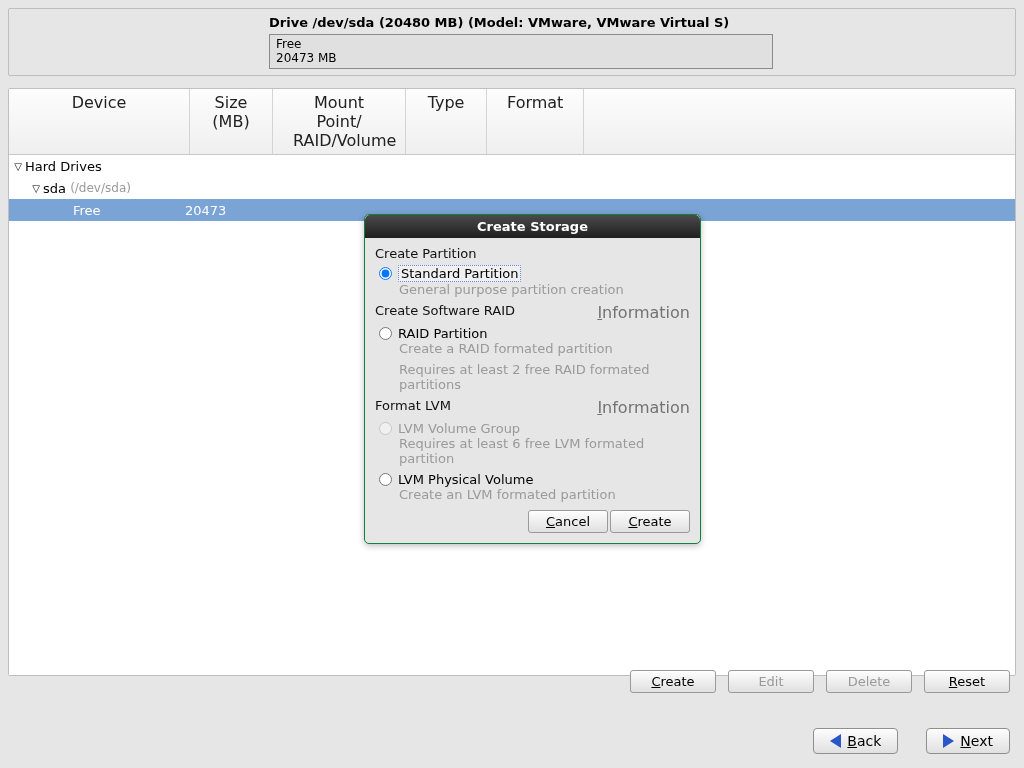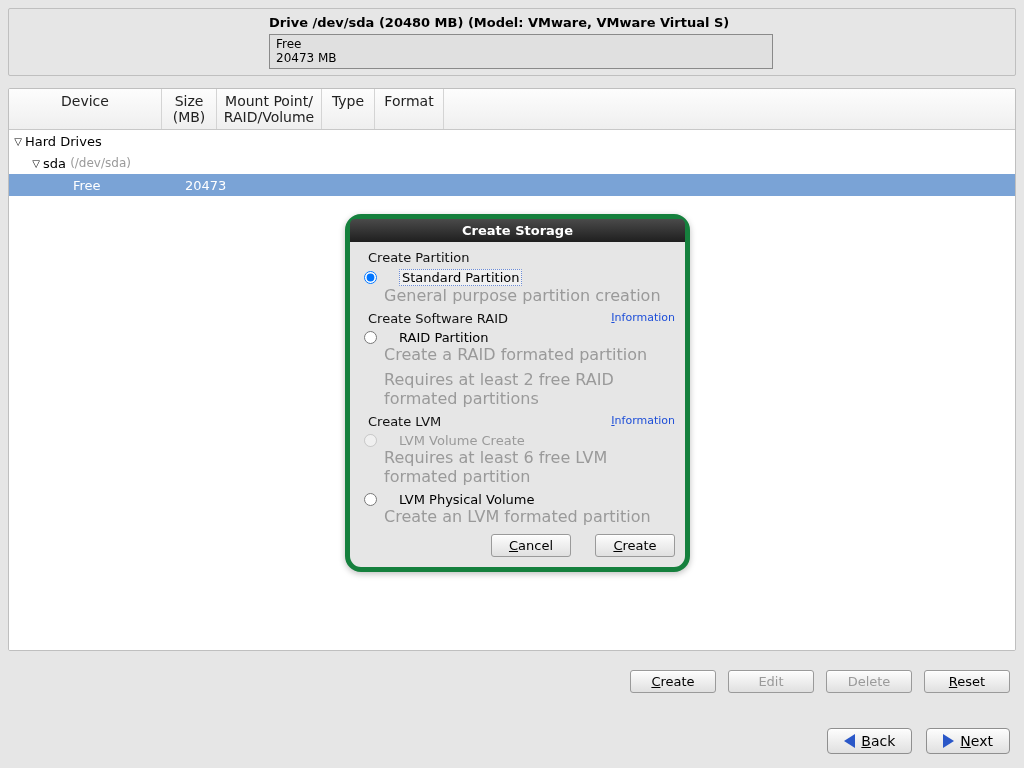--- a/index.html
+++ b/index.html
@@ -5,57 +5,57 @@
   html,body{margin:0;padding:0;font-family:"DejaVu Sans","Liberation Sans",Arial,sans-serif;font-size:13px;color:#000;background:#e6e6e6;width:1024px;height:768px;overflow:hidden}
   .outer{width:1024px;height:768px;position:relative;background:#e6e6e6}
 
   .drive-box{position:absolute;left:8px;top:8px;right:8px;border:1px solid #bfbfbf;border-radius:2px;background:#e6e6e6;padding:6px 6px 6px 260px;box-sizing:border-box}
   .drive-title{font-weight:bold;font-size:13px;margin:0 0 4px 0}
   .free-box{border:1px solid #8a8a8a;background:#e0e0e0;padding:2px 6px;font-size:12px;line-height:1.2;width:490px}
   .free-box .fb-t{font-size:12px}
 
   .tree-frame{position:absolute;left:8px;right:8px;top:88px;border:1px solid #bfbfbf;border-radius:2px;background:#fff;overflow:hidden}
   .tree-header{display:flex;background:linear-gradient(#fdfdfd,#efefef);border-bottom:1px solid #c8c8c8}
-  .th{border-right:1px solid #d4d4d4;padding:4px 6px;font-size:14px;text-align:center;color:#222}
+  .th{border-right:1px solid #d4d4d4;padding:4px 20px;font-size:16px;text-align:center;color:#222}
   .th-device{width:140px;text-align:center}
   .th-size{width:42px}
   .th-mount{width:92px}
   .th-type{width:40px}
   .th-format{width:56px}
   .tree-body{height:520px;background:#fff}
   .row{display:flex;align-items:center;height:22px;padding:0 4px;font-size:13px}
   .row.sel{background:#7aa3d6;color:#fff}
   .tri{display:inline-block;width:10px;text-align:center;margin-right:2px;font-size:10px}
   .dim{color:#9a9a9a}
   .cell-size{display:inline-block;width:60px;text-align:left;margin-left:12px}
   .dev-cell{display:inline-block;width:140px}
 
   .bottom-bar{position:absolute;left:8px;right:8px;top:662px;display:flex;justify-content:flex-end;gap:12px;padding:8px 6px}
   .btn{background:linear-gradient(#fdfdfd,#e0e0e0);border:1px solid #9a9a9a;border-radius:3px;padding:3px 0;font-size:13px;min-width:78px;text-align:center;cursor:pointer;box-shadow:0 1px 0 #fff inset}
   .btn.disabled{color:#9a9a9a;cursor:default}
   .btn.wide{min-width:84px}
 
-  .nav-bar{position:absolute;right:14px;bottom:14px;display:flex;gap:14px}
+  .nav-bar{position:absolute;right:14px;bottom:14px;display:flex;gap:28px}
   .navbtn{background:linear-gradient(#fdfdfd,#e0e0e0);border:1px solid #8f8f8f;border-radius:4px;padding:4px 16px;font-size:14px;display:flex;align-items:center;gap:6px;cursor:pointer;box-shadow:0 1px 0 #fff inset}
   .arrow{width:0;height:0;display:inline-block}
   .arrow.left{border-top:7px solid transparent;border-bottom:7px solid transparent;border-right:11px solid #2a57c8}
   .arrow.right{border-top:7px solid transparent;border-bottom:7px solid transparent;border-left:11px solid #2a57c8}
 
-  .dialog{position:absolute;left:345px;top:214px;width:335px;background:#e6e6e6;border:5px solid #15803d;border-radius:16px;box-shadow:0 2px 6px rgba(0,0,0,.25)}
+  .dialog{position:absolute;left:364px;top:214px;width:335px;background:#e6e6e6;border:1px solid #15803d;border-radius:5px;box-shadow:0 2px 6px rgba(0,0,0,.25)}
   .dlg-title{background:linear-gradient(#4a4a4a,#1f1f1f);color:#fff;font-weight:bold;font-size:13px;text-align:center;padding:4px 0;border-radius:5px 5px 0 0}
   .dlg-body{padding:6px 10px 10px 10px}
-  .section-h{font-size:13px;color:#111;margin:2px 0 4px 8px;display:flex;justify-content:space-between}
-  .info-link{font-size:11px;color:#1d4ed8}
+  .section-h{font-size:13px;color:#111;margin:2px 0 4px 0;display:flex;justify-content:space-between}
+  .info-link{font-size:16px;color:#737373}
   .info-link .u{text-decoration:underline}
-  .opt{display:flex;gap:22px;margin:2px 0 0 4px;font-size:13px}
+  .opt{display:flex;gap:6px;margin:2px 0 0 4px;font-size:13px}
   .opt.disabled{color:#9a9a9a}
   .opt input{margin:0}
   .opt-hl{border:1px dotted #6b8bd6;background:#f0f0f0;padding:0 2px;border-radius:1px}
-  .opt-desc{margin:0 0 6px 24px;font-size:16px;color:#9a9a9a}
-  .dlg-buttons{display:flex;justify-content:flex-end;gap:24px;margin-top:8px}
+  .opt-desc{margin:0 0 6px 24px;font-size:13px;color:#9a9a9a}
+  .dlg-buttons{display:flex;justify-content:flex-end;gap:2px;margin-top:8px}
   .u{text-decoration:underline}
 </style>
 </head>
 <body>
 <div class="outer">
 
   <div class="drive-box">
     <div class="drive-title">Drive /dev/sda (20480 MB) (Model: VMware, VMware Virtual S)</div>
     <div class="free-box">
       <div class="fb-t">Free</div>
@@ -126,26 +126,26 @@
         <span class="info-link"><span class="u">I</span><span>nformation</span></span>
       </div>
       <label class="opt">
         <input type="radio" name="cs" style="">
         <span>RAID Partition</span>
       </label>
       <div class="opt-desc">Create a RAID formated partition</div>
       <div class="opt-desc">Requires at least 2 free RAID formated partitions</div>
 
       <div class="section-h">
-        <span>Create LVM</span>
+        <span>Format LVM</span>
         <span class="info-link"><span class="u">I</span><span>nformation</span></span>
       </div>
       <label class="opt disabled">
         <input type="radio" name="cs" disabled="" style="">
-        <span>LVM Volume Create</span>
+        <span>LVM Volume Group</span>
       </label>
       <div class="opt-desc">Requires at least 6 free LVM formated partition</div>
       <label class="opt">
         <input type="radio" name="cs" style="">
         <span>LVM Physical Volume</span>
       </label>
       <div class="opt-desc">Create an LVM formated partition</div>
 
       <div class="dlg-buttons">
         <div class="btn"><span class="u">C</span><span>ancel</span></div>

